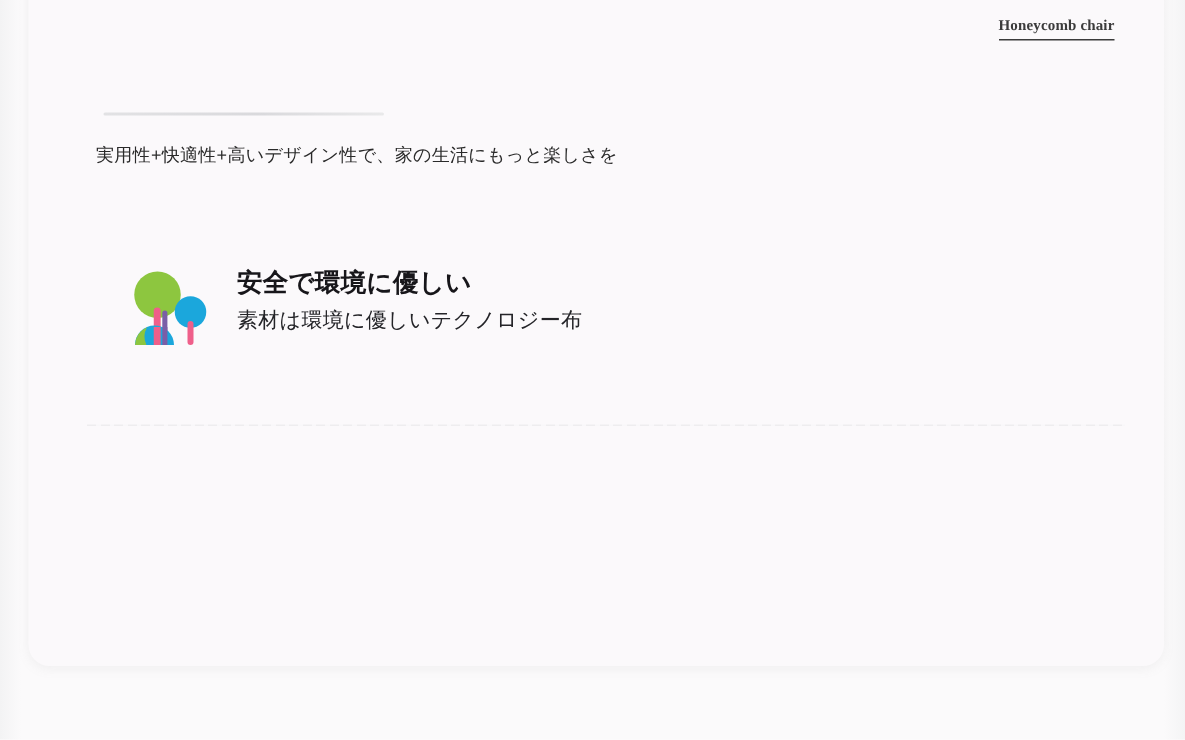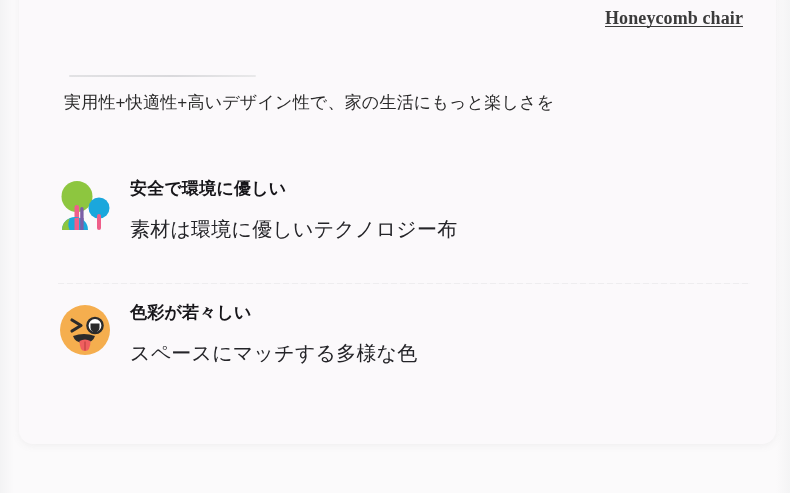--- a/index.html
+++ b/index.html
@@ -36,21 +36,21 @@
     border-radius: 14px;
     box-shadow: 0 2px 7px rgba(150, 145, 150, 0.10);
   }
 
   
   .brand {
     position: absolute;
     right: 47px;
     top: 11px;
     font-family: "Liberation Serif", "DejaVu Serif", serif;
-    font-size: 18px;
+    font-size: 10px;
     font-weight: bold;
     letter-spacing: 0.1px;
     color: #3b3b3b;
     border-bottom: 1.6px solid #3b3b3b;
     padding-bottom: 1px;
     line-height: 14px;
     white-space: nowrap;
   }
 
   
@@ -71,39 +71,40 @@
     top: 75px;
     width: 187px;
     height: 2px;
     background: linear-gradient(to right, #e2e2e4 0%, #d9d9dc 55%, #e9e9ea 100%);
     border-radius: 2px;
   }
   .subtitle {
     position: absolute;
     left: 64px;
     top: 93px;
-    font-size: 17px;
+    font-size: 12px;
     font-weight: normal;
     color: #2a2a2a;
     letter-spacing: 0.2px;
     line-height: 20px;
     white-space: nowrap;
   }
 
   
   .features {
     position: absolute;
     left: 0;
     top: 160px;
     width: 790px;
   }
   .feature-row {
     position: relative;
     display: flex;
     height: 124px;
+    padding-left: 28px;
   }
   .row-divider {
     position: absolute;
     left: 58px;
     top: 123px;
     width: 692px;
     height: 1px;
     background: repeating-linear-gradient(
       to right,
       #eeedef 0px, #eeedef 6px,
@@ -133,22 +134,22 @@
   }
   .feature-heading {
     font-size: 17px;
     font-weight: bold;
     color: #17161a;
     letter-spacing: 0.2px;
     line-height: 22px;
     white-space: nowrap;
   }
   .feature-desc {
-    margin-top: 20px;
-    font-size: 20px;
+    margin-top: 4px;
+    font-size: 14px;
     font-weight: normal;
     color: #242428;
     letter-spacing: 0.2px;
     line-height: 19px;
     white-space: nowrap;
   }
   
   .col-2 .feature-text { margin-left: 24px; }
   .col-2 .feature-desc { margin-left: -8px; }
   .col-2 .feature-heading { margin-left: 0px; }
@@ -194,38 +195,17 @@
           <div class="feature-desc">素材は環境に優しいテクノロジー布</div>
         </div>
       </div>
 
 
       <div class="row-divider"></div>
     </div>
 
     <div class="feature-row">
 
-      <div class="feature col-1">
-        <div class="feature-icon">
-          <svg viewBox="0 0 58 58">
-            <circle cx="29" cy="29" r="25" fill="#f5ae4e"></circle>
-
-            <path d="M16 19 L25 24.5 L16 30" fill="none" stroke="#2b2b2b" stroke-width="3.2" stroke-linecap="round" stroke-linejoin="round"></path>
-
-            <circle cx="39" cy="24.5" r="7.6" fill="#ffffff" stroke="#2b2b2b" stroke-width="2.4"></circle>
-            <path d="M34.5 22.5 h9 v4.2 a4.5 4.5 0 0 1 -9 0 z" fill="#2b2b2b"></path>
-
-            <path d="M17 35 q11 -4 22 0 q-2 7 -11 7 q-9 0 -11 -7 z" fill="#2b2b2b"></path>
-
-            <path d="M23.5 40 q5.5 -3 11 0 q0 10 -5.5 10 q-5.5 0 -5.5 -10 z" fill="#ef5f5f"></path>
-            <path d="M29 41 v8" stroke="#c74646" stroke-width="1.4" stroke-linecap="round"></path>
-          </svg>
-        </div>
-        <div class="feature-text">
-          <div class="feature-heading">色彩が若々しい</div>
-          <div class="feature-desc">スペースにマッチする多様な色</div>
-        </div>
-      </div>
 
     </div>
 
   </div>
 </div>
 
 </body></html>

